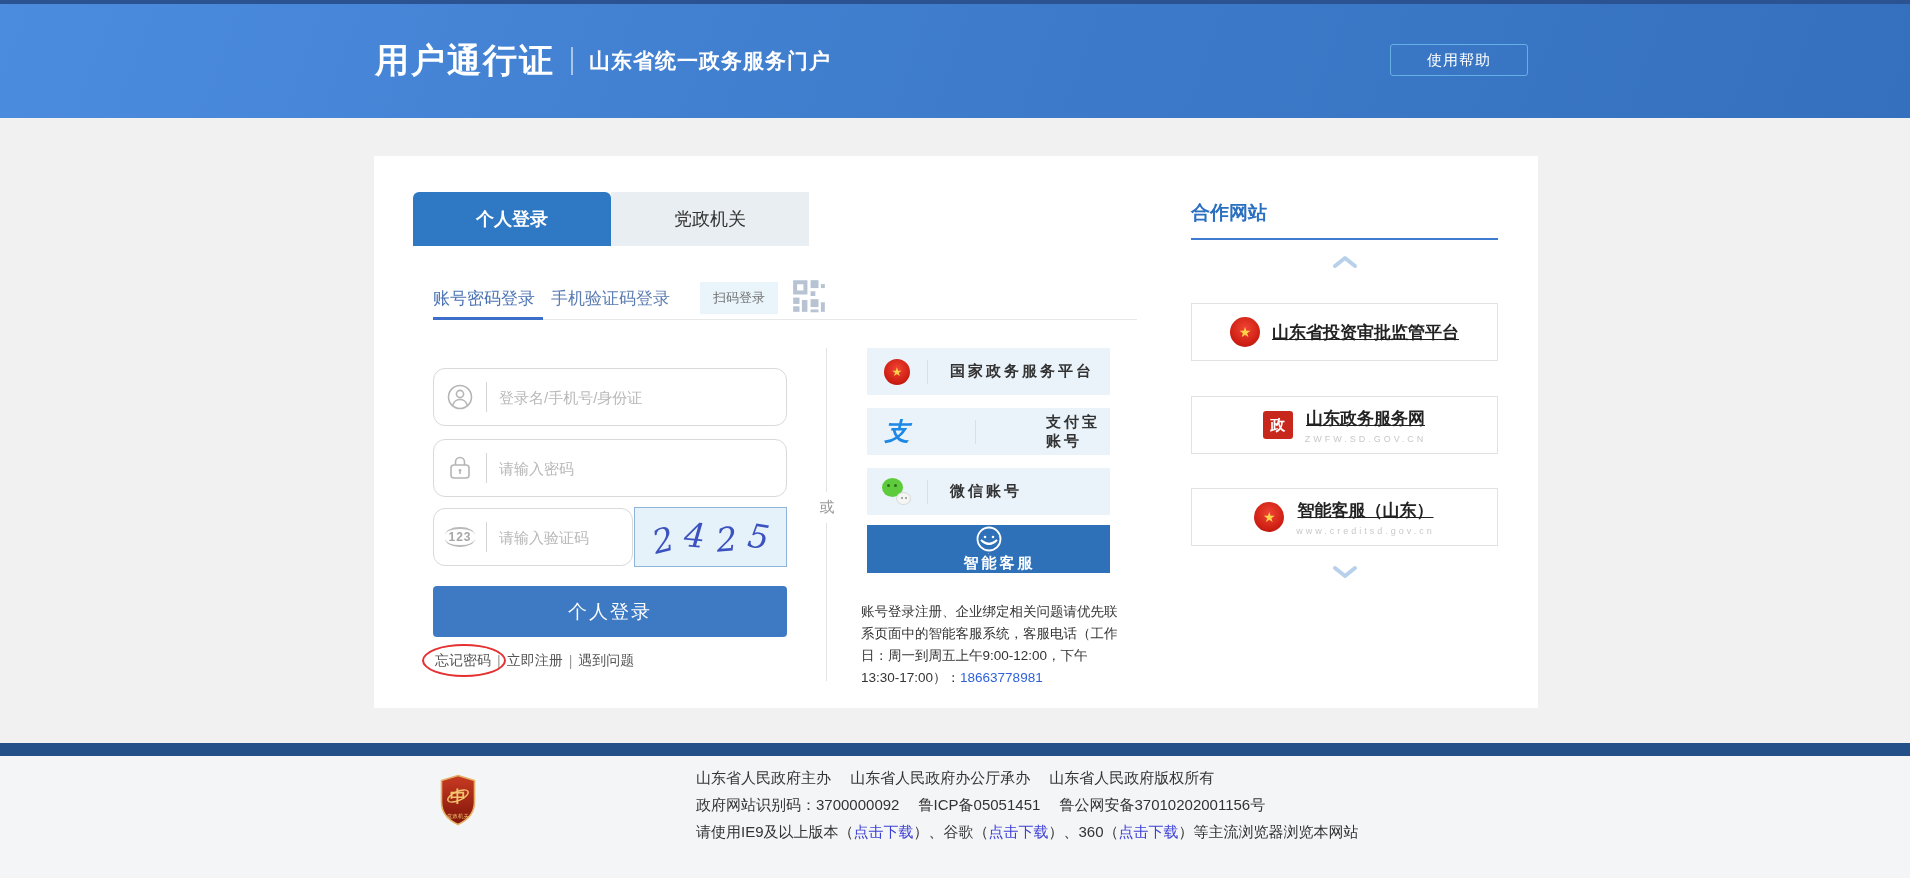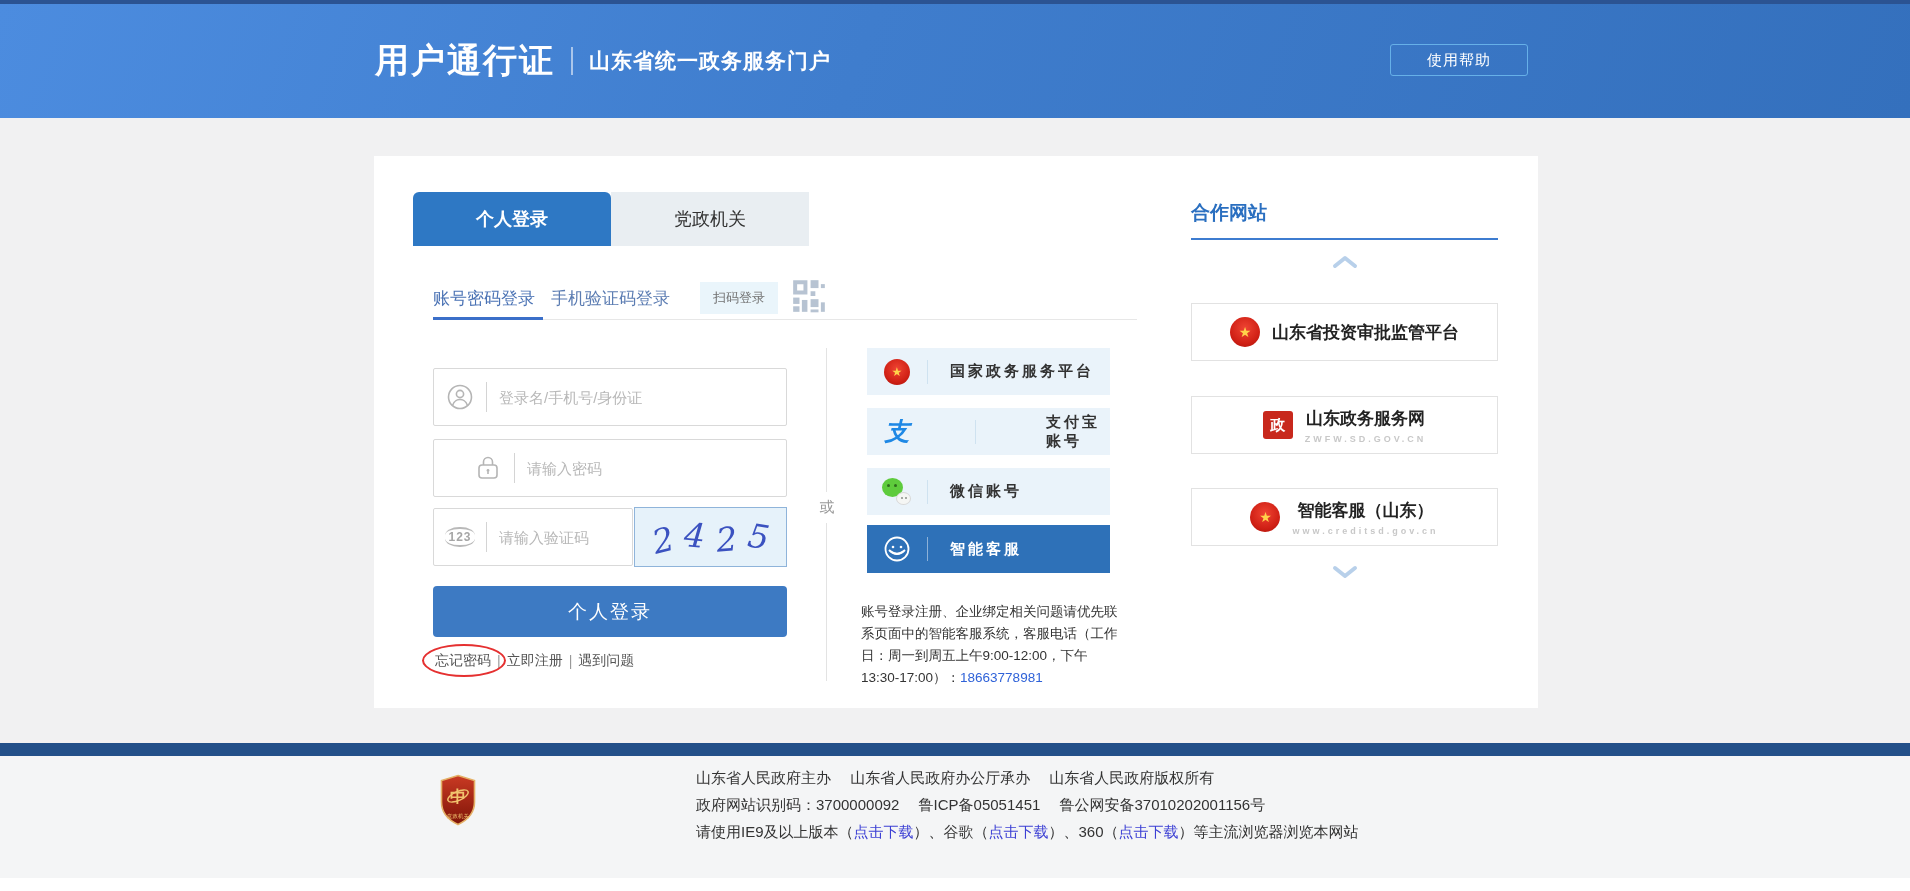--- a/index.html
+++ b/index.html
@@ -33,23 +33,23 @@
   .methods { position:absolute; left:59px; top:120px; height:44px; display:flex; align-items:center; }
   .method { font-size:17px; color:#5b7cb2; cursor:pointer; margin-right:16px; }
   .method.active { color:#4a72b4; }
   .scan-chip { margin-left:14px; background:#eaf5fb; color:#737373; font-size:13px;
     padding:7px 13px; cursor:pointer; }
   .qr-icon { margin-left:12px; cursor:pointer; }
   .method-hairline { position:absolute; left:59px; top:163px; width:704px; height:1px; background:#e7e7e7; }
   .method-underline { position:absolute; left:59px; top:161px; width:110px; height:3px; background:#3b6fc9; }
 
   .field { position:absolute; left:59px; width:354px; height:58px; background:#fff;
-    border:1px solid #d9d9d9; border-radius:2px; display:flex; align-items:center; }
+    border:1px solid #d9d9d9; border-radius:12px; display:flex; align-items:center; }
   .field-user { top:212px; }
-  .field-pass { top:283px;padding-left:28px; }
+  .field-pass { top:283px; }
   .field-captcha { top:352px; width:200px; }
   .field .icon-zone { width:52px; display:flex; justify-content:center; align-items:center; }
   .field .vsep { width:1px; height:30px; background:#d4d4d4; }
   .field input { flex:1; border:none; outline:none; font-size:15px; color:#333;
     padding:0 12px; background:transparent; font-family:inherit; height:100%; min-width:0; }
   .field input::placeholder { color:#b8b8b8; }
 
   .icon-123 { font-size:12px; font-weight:bold; color:#a6a6a6; letter-spacing:1px;
     border-top:2px solid #b9b9b9; border-bottom:2px solid #b9b9b9;
     border-radius:50% / 42%; padding:1px 3px; }
@@ -75,21 +75,21 @@
   .forgot-wrap { position:relative; }
   .red-ellipse { position:absolute; left:-7px; top:-8px; width:84px; height:33px;
     border:2px solid #e53030; border-radius:50%; pointer-events:none; }
 
   .or-vline { position:absolute; left:452px; top:192px; width:1px; height:333px; background:#e3e3e3; }
   .or-label { position:absolute; left:438px; top:336px; width:30px; text-align:center;
     background:#fff; color:#999; font-size:15px; padding:6px 0; }
 
   .tp-btn { position:absolute; left:493px; width:243px; height:47px; background:#eaf3fa;
     display:flex; align-items:center; cursor:pointer; }
-  .tp-0 { top:192px; } .tp-1 { top:252px;gap:48px; } .tp-2 { top:312px; } .tp-3 { top:369px; height:48px; }
+  .tp-0 { top:192px; } .tp-1 { top:252px;gap:48px; } .tp-2 { top:312px; } .tp-3 { top:369px; height:48px;flex-direction:column; }
   .tp-btn.highlight { background:#2e71b8; }
   .tp-icon-zone { width:60px; display:flex; justify-content:center; align-items:center; }
   .tp-vsep { width:1px; height:24px; background:#cfe2f0; }
   .tp-btn.highlight .tp-vsep { background:rgba(255,255,255,.45); }
   .tp-label { flex:1; padding-left:22px; font-size:15px; font-weight:bold; color:#333; letter-spacing:3px; }
   .tp-btn.highlight .tp-label { color:#fff; }
 
   .emblem { width:26px; height:26px; border-radius:50%;
     background:radial-gradient(circle at 50% 38%,#ef4433 0%,#d02015 62%,#a81108 100%);
     display:flex; align-items:center; justify-content:center; }
@@ -115,23 +115,23 @@
   .panel { position:absolute; left:817px; top:0; width:307px; height:552px; }
   .panel-title { position:absolute; left:0; top:44px; font-size:19px; font-weight:bold; color:#2a6fc0; }
   .panel-underline { position:absolute; left:0; top:82px; width:307px; height:2px; background:#3d7cd0; }
   .chev { position:absolute; left:50%; transform:translateX(-50%); cursor:pointer; }
   .chev-up { top:98px; } .chev-down { top:408px; }
   .site-box { position:absolute; left:0; width:307px; height:58px; background:#fff;
     border:1px solid #e2e2e2; display:flex; align-items:center; justify-content:center;
     gap:12px; cursor:pointer; }
   .site-0 { top:147px; } .site-1 { top:240px; } .site-2 { top:332px; }
   .site-name { font-size:17px; font-weight:bold; color:#222;
-    font-family:"Liberation Serif","DejaVu Serif",serif; }
+    font-family:"Liberation Serif","DejaVu Serif",serif;text-decoration:underline; }
   .site-text { display:flex; flex-direction:column; align-items:center; }
-  .site-url { font-size:9px; letter-spacing:3px; color:#c8c8c8; margin-top:4px;font-weight:bold; }
+  .site-url { font-size:9px; letter-spacing:3px; color:#c8c8c8; margin-top:4px; }
   .seal { width:30px; height:28px; background:#c8281c; border-radius:3px;
     display:flex; align-items:center; justify-content:center; }
   .seal::before { content:"政"; color:#fff; font-size:15px; font-weight:bold; }
   .emblem-lg { width:30px; height:30px; }
   .emblem-lg::before { font-size:14px; }
 
   
   .footer-bar { position:absolute; left:0; top:743px; width:1910px; height:13px; background:#235089; }
   .footer { position:absolute; left:0; top:756px; width:1910px; height:122px; background:#f4f5f6; }
   .badge { position:absolute; left:438px; top:18px; }

